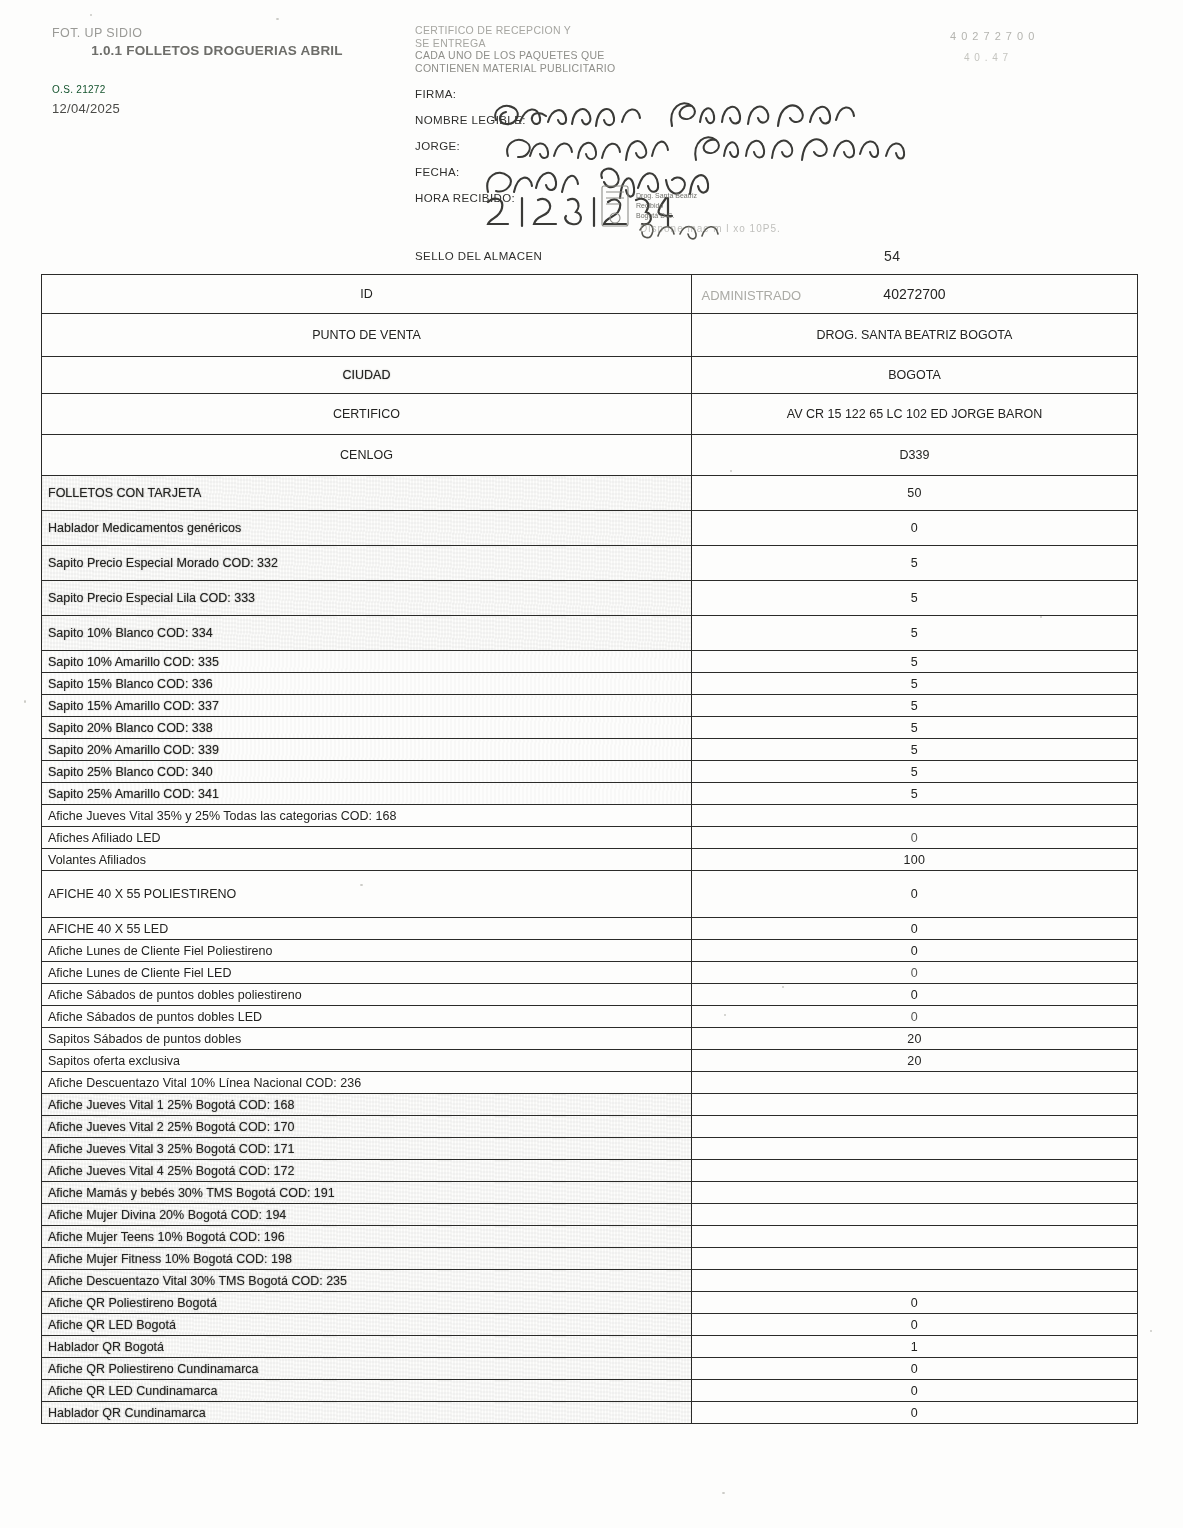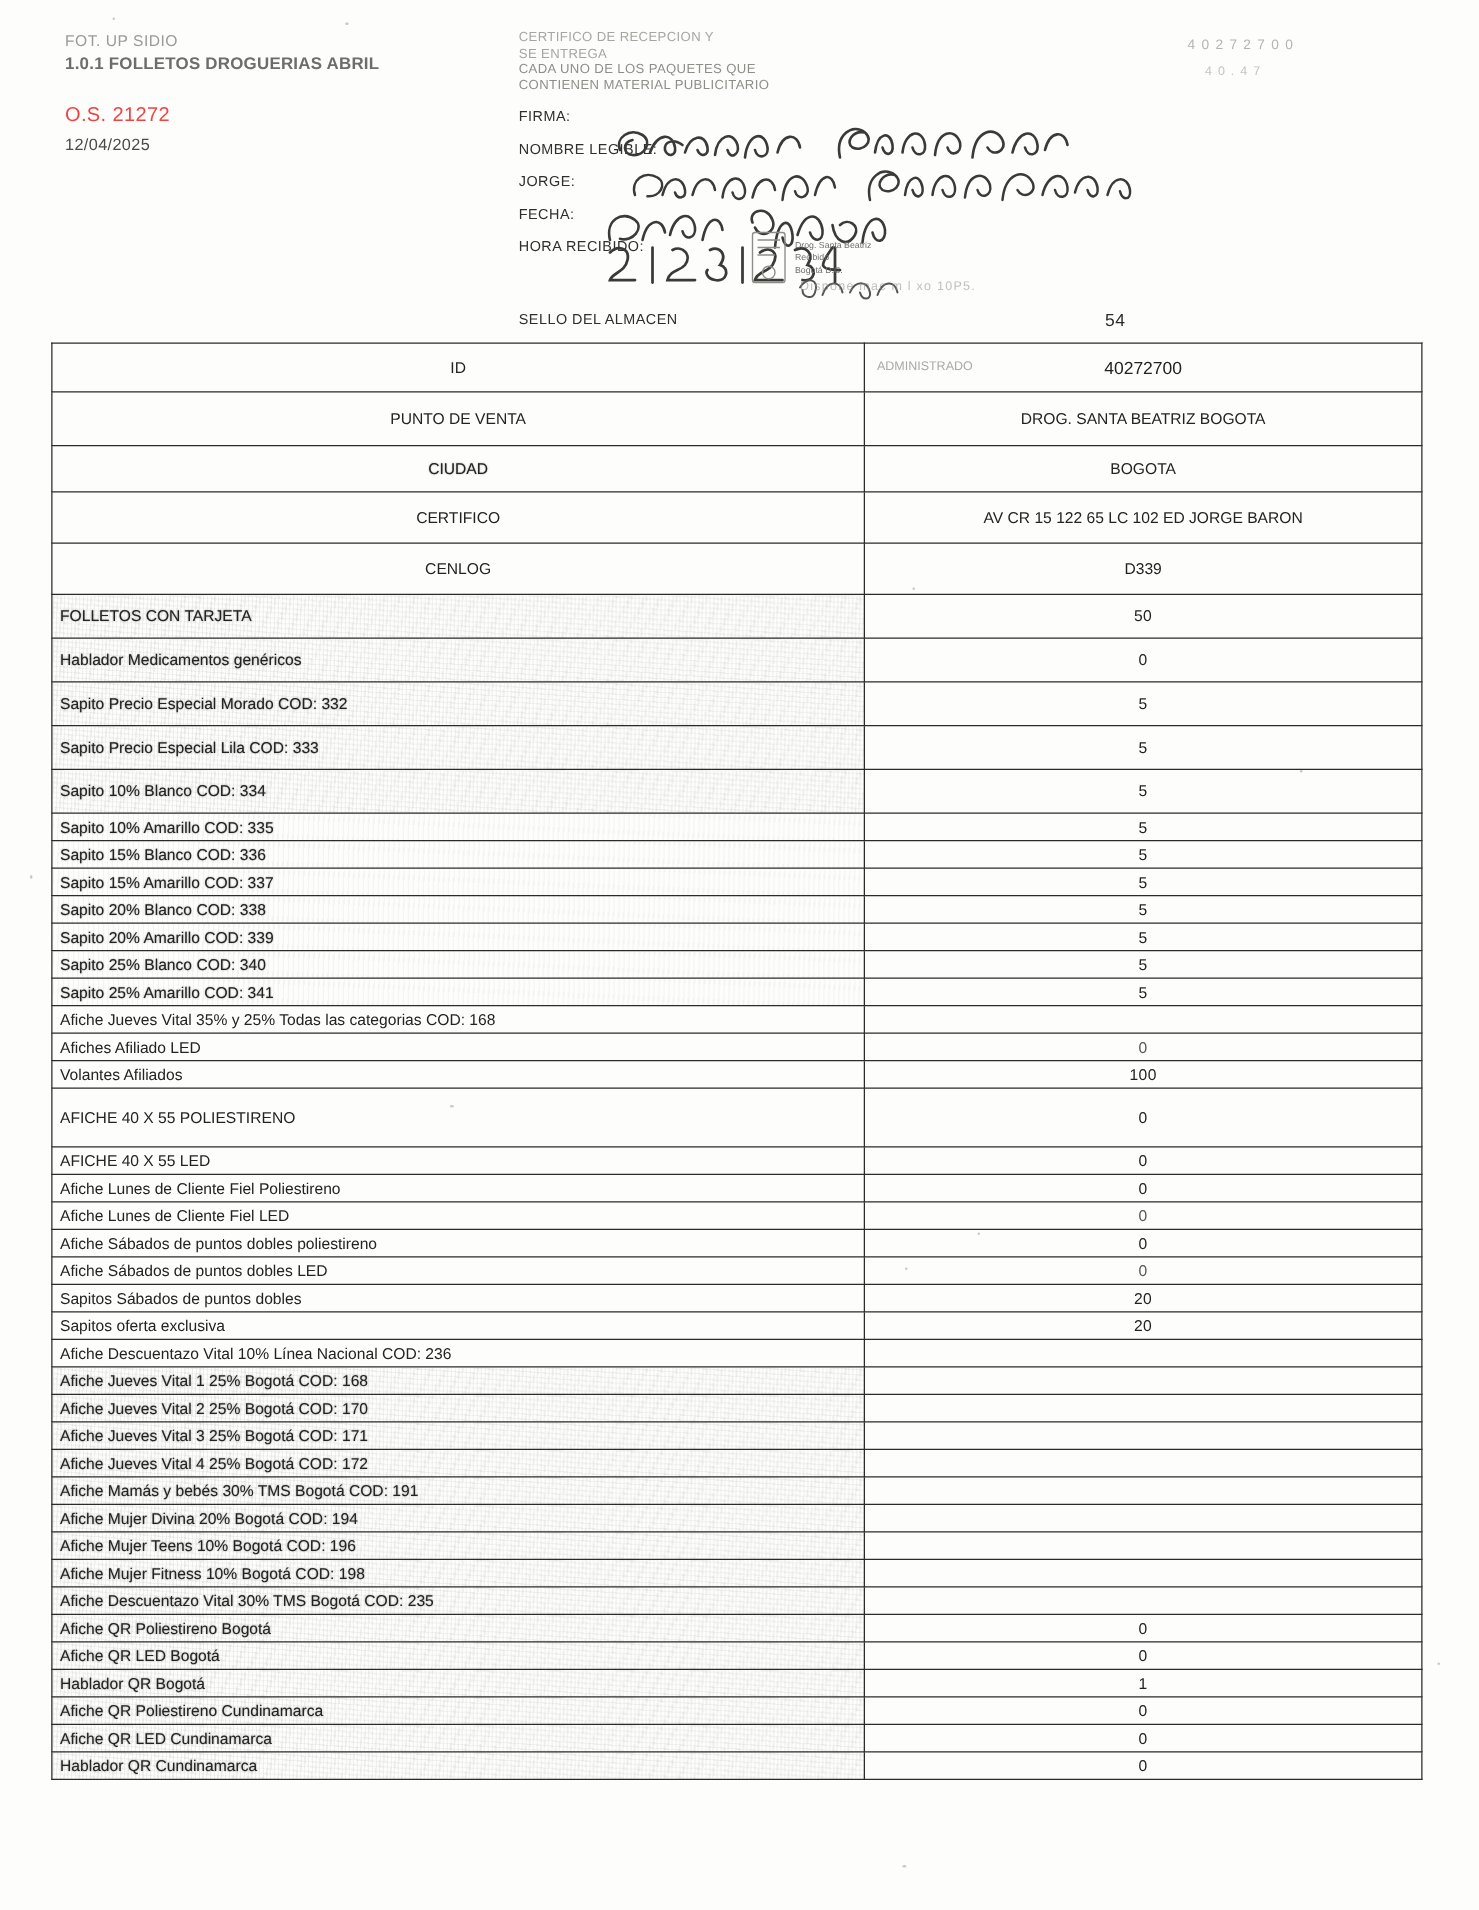--- a/index.html
+++ b/index.html
@@ -36,25 +36,26 @@
     color: #9a9a96;
     white-space: nowrap;
   }
   .hdr-title2 {
     font-size: 13.5px;
     font-weight: bold;
     letter-spacing: .2px;
     color: #6d6d69;
     margin-top: 3px;
     white-space: nowrap;
+    text-align: center;
   }
   .hdr-os {
     margin-top: 26px;
-    font-size: 16px;
-    color: #ef4444;
+    font-size: 10px;
+    color: #14532d;
     letter-spacing: .3px;
   }
   .hdr-date {
     margin-top: 6px;
     font-size: 13px;
     color: #4a4a47;
     letter-spacing: .3px;
   }
 
   .hdr-mid {
@@ -143,21 +144,21 @@
   tr.r-id td        { height: 38px; }
   tr.r-pdv td       { height: 42px; }
   tr.r-ciudad td    { height: 36px; }
   tr.r-dir td       { height: 40px; }
   tr.r-cenlog td    { height: 40px; }
 
   .c-center { text-align: center; }
   .f13 { font-size: 13px; }
   .f14 { font-size: 14px; }
   .f12 { font-size: 12px; }
-  .f11 { font-size: 10px; }
+  .f11 { font-size: 13px; }
   .faded { color: #aaaaa5; }
 
   tr.item td { height: 21px; }
   tr.item-tall td { height: 34px; }
 
   .val-num { font-size: 12px; color: #2b2b29; letter-spacing: .3px; }
   .val-num.light { color: #585855; }
 
   
   .blur {

